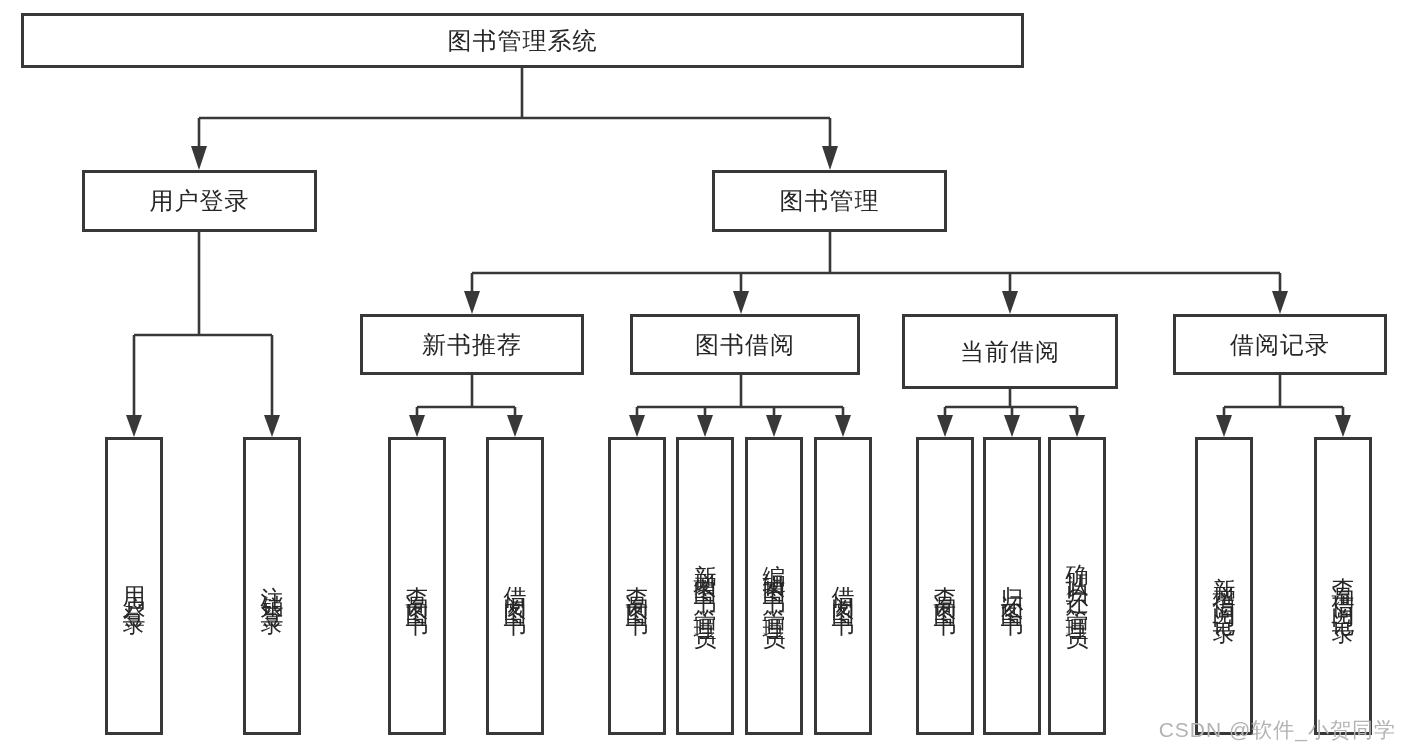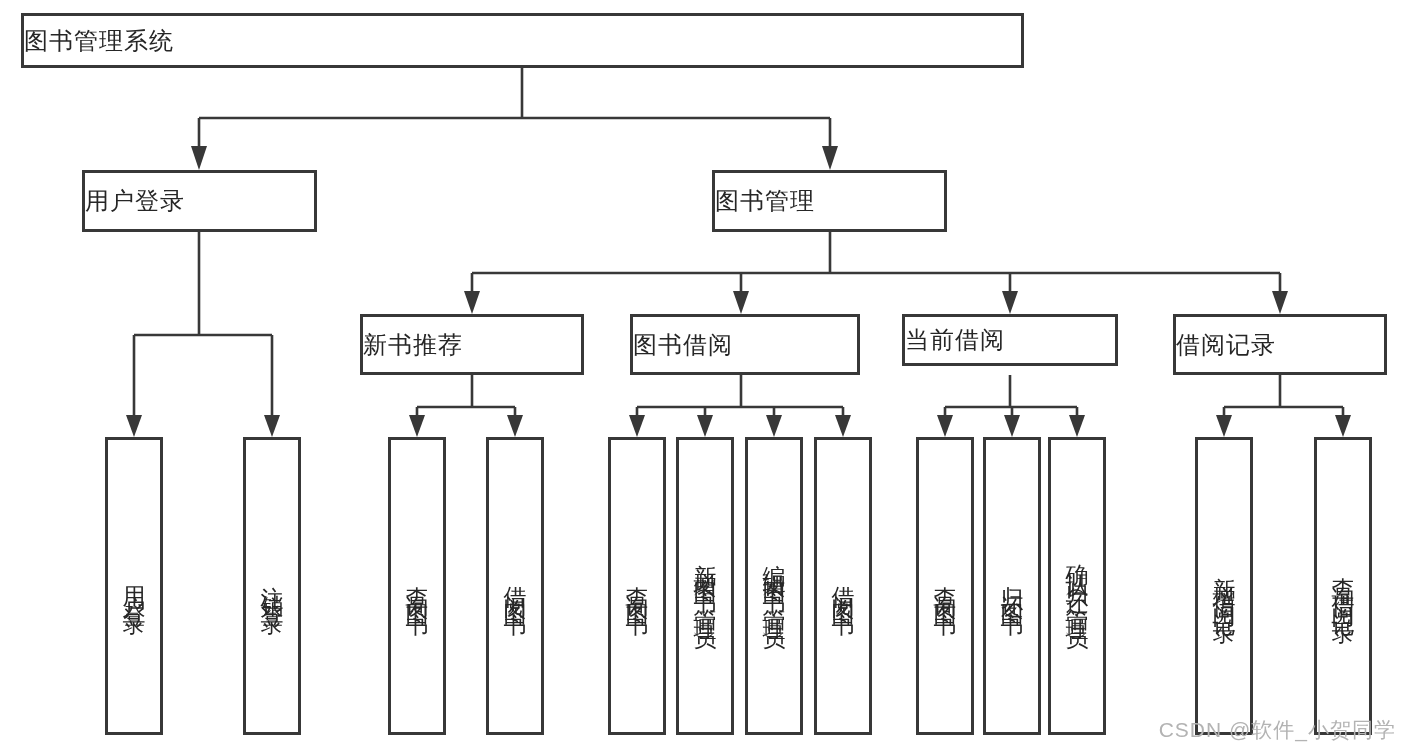--- a/index.html
+++ b/index.html
@@ -23,21 +23,21 @@
     height: 747px;
     pointer-events: none;
   }
   .box {
     position: absolute;
     background: #ffffff;
     border: 3px solid #383838;
     box-sizing: border-box;
     display: flex;
     align-items: center;
-    justify-content: flex-start;
+    justify-content: center;
     color: #262626;
     font-size: 24px;
     letter-spacing: 1px;
     white-space: nowrap;
   }
   .vbox {
     position: absolute;
     top: 437px;
     width: 58px;
     height: 298px;
@@ -55,21 +55,21 @@
     letter-spacing: 9px;
     line-height: 1;
     white-space: nowrap;
   }
   
   #node-root      { left: 21px;   top: 13px;  width: 1003px; height: 55px; }
   #node-user-login{ left: 82px;   top: 170px; width: 235px;  height: 62px; }
   #node-book-mgmt { left: 712px;  top: 170px; width: 235px;  height: 62px; }
   #node-new-book  { left: 360px;  top: 314px; width: 224px;  height: 61px; }
   #node-borrowing { left: 630px;  top: 314px; width: 230px;  height: 61px; }
-  #node-current   { left: 902px;  top: 314px; width: 216px;  height: 52px; }
+  #node-current   { left: 902px;  top: 314px; width: 216px;  height: 75px; }
   #node-records   { left: 1173px; top: 314px; width: 214px;  height: 61px; }
   
   #leaf-ul-login   { left: 105px;  }
   #leaf-ul-logout  { left: 243px;  }
   #leaf-nb-query   { left: 388px;  }
   #leaf-nb-borrow  { left: 486px;  }
   #leaf-bb-query   { left: 608px;  }
   #leaf-bb-add     { left: 676px;  }
   #leaf-bb-edit    { left: 745px;  }
   #leaf-bb-borrow  { left: 814px;  }

